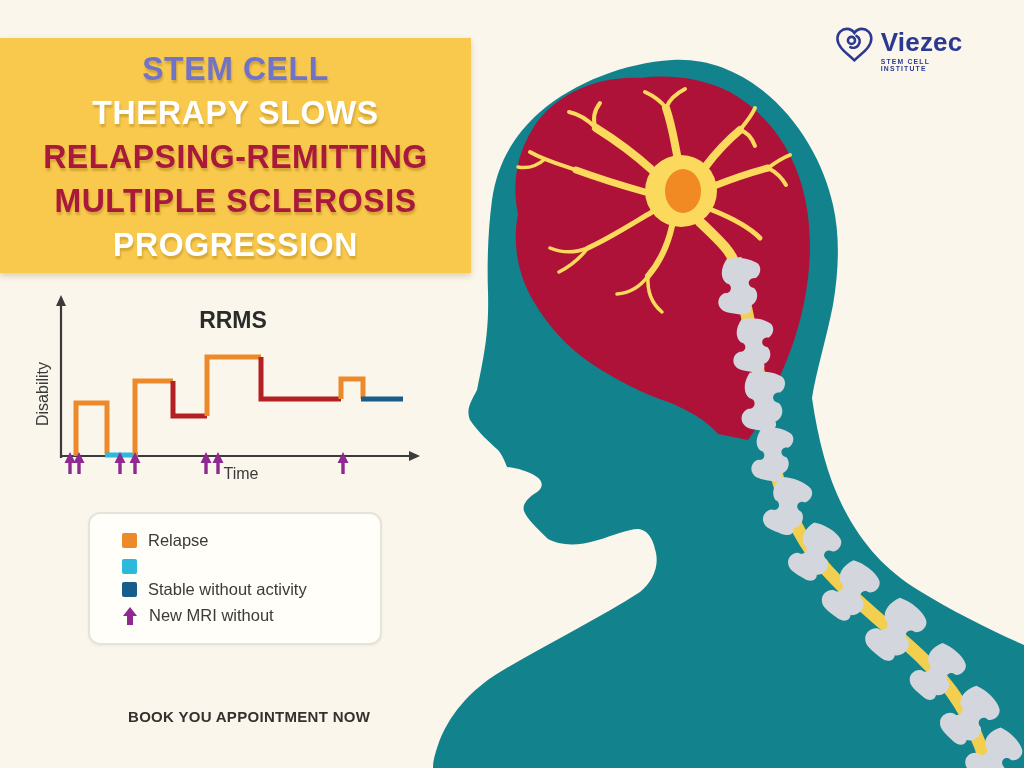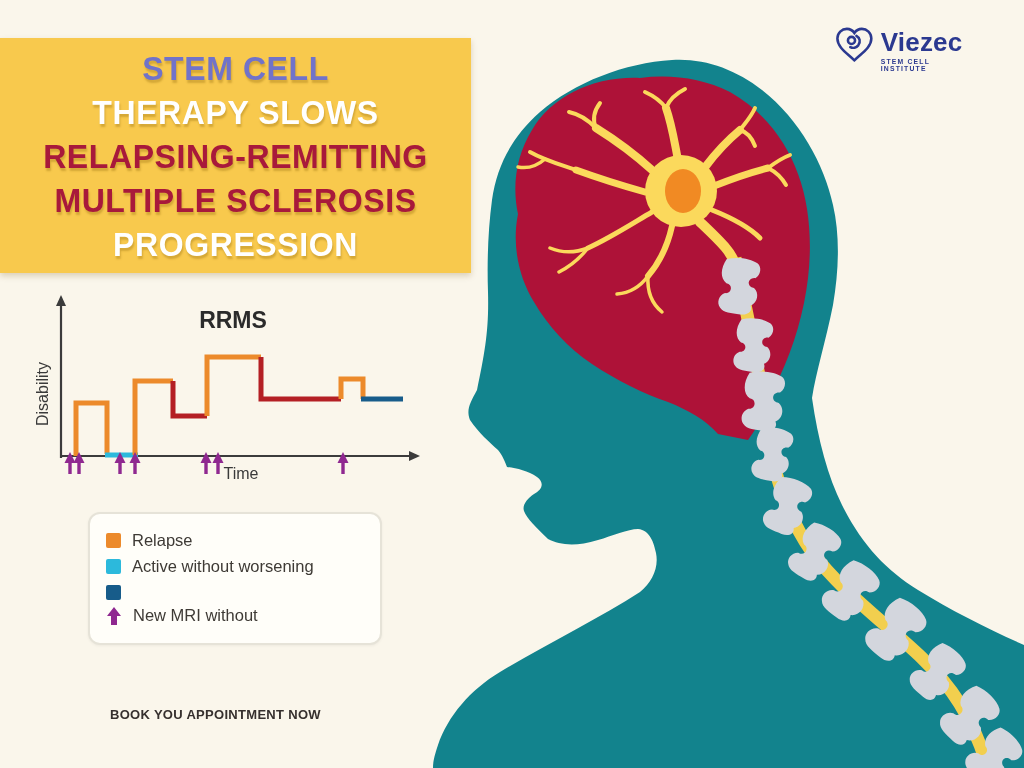--- a/index.html
+++ b/index.html
@@ -25,28 +25,28 @@
 
   
   #chart{position:absolute;left:28px;top:288px;z-index:2;}
   #chart text{font-family:"Liberation Sans",sans-serif;}
   .chart-title{font-size:23px;font-weight:700;fill:#2b2b2b;}
   .axis-label{font-size:16px;fill:#3a3a3a;}
 
   
   #legend{position:absolute;left:88px;top:512px;width:294px;z-index:2;box-sizing:border-box;
           background:#FFFEF9;border:2px solid #E6E3D8;border-radius:12px;
-          padding:11px 14px 12px 16px;box-shadow:0 1px 3px rgba(0,0,0,.05);}
+          padding:11px 14px 12px 32px;box-shadow:0 1px 3px rgba(0,0,0,.05);}
   .legend-item{display:flex;align-items:flex-start;gap:11px;margin:5px 0;}
   .legend-swatch{width:15px;height:15px;border-radius:2px;flex:0 0 15px;margin-top:3px;}
   .legend-label{font-size:16.5px;line-height:21px;color:#3E3A35;}
 
   
-  #cta{position:absolute;left:110px;top:705px;z-index:2;color:#36302E;
-       font-weight:700;font-size:13px;line-height:1.6;letter-spacing:.3px;}
+  #cta{position:absolute;left:128px;top:705px;z-index:2;color:#36302E;
+       font-weight:700;font-size:15px;line-height:1.6;letter-spacing:.3px;}
 </style>
 </head>
 <body>
 
 <div id="stage">
 
   <svg id="illustration" width="1024" height="768" viewBox="0 0 1024 768" xmlns="http://www.w3.org/2000/svg">
     <defs>
       <path id="vert" d="M -16 -26 C -6 -30, 8 -30, 15 -26 C 20 -23, 20 -15, 15 -11 C 7 -11, 7 -1, 15 -1 C 21 3, 21 13, 14 17 C 17 22, 13 27, 5 27 C -4 27, -12 28, -16 23 C -20 19, -19 11, -13 8 C -6 8, -6 -2, -13 -2 C -20 -6, -21 -16, -16 -26 Z"></path>
     </defs>
@@ -203,24 +203,24 @@
   </svg>
 
   <div id="legend">
     <div id="legend-list">
         <div class="legend-item">
           <span class="legend-swatch" style="background: rgb(236, 138, 43);"></span>
           <span class="legend-label">Relapse</span>
         </div>
         <div class="legend-item">
           <span class="legend-swatch" style="background: rgb(44, 185, 220);"></span>
-          <span class="legend-label">Active without worsening</span>
         </div>
         <div class="legend-item">
           <span class="legend-swatch" style="background: rgb(23, 92, 138);"></span>
+          <span class="legend-label">Stable without activity</span>
         </div>
         <div class="legend-item">
           <svg width="16" height="19" viewBox="0 0 16 19" style="flex: 0 0 16px; margin-top: 2px;">
             <polygon points="8,0 15,9 11,9 11,18 5,18 5,9 1,9" fill="#8F2890"></polygon>
           </svg>
           <span class="legend-label">New MRI without</span>
         </div>
       </div>
   </div>
 

